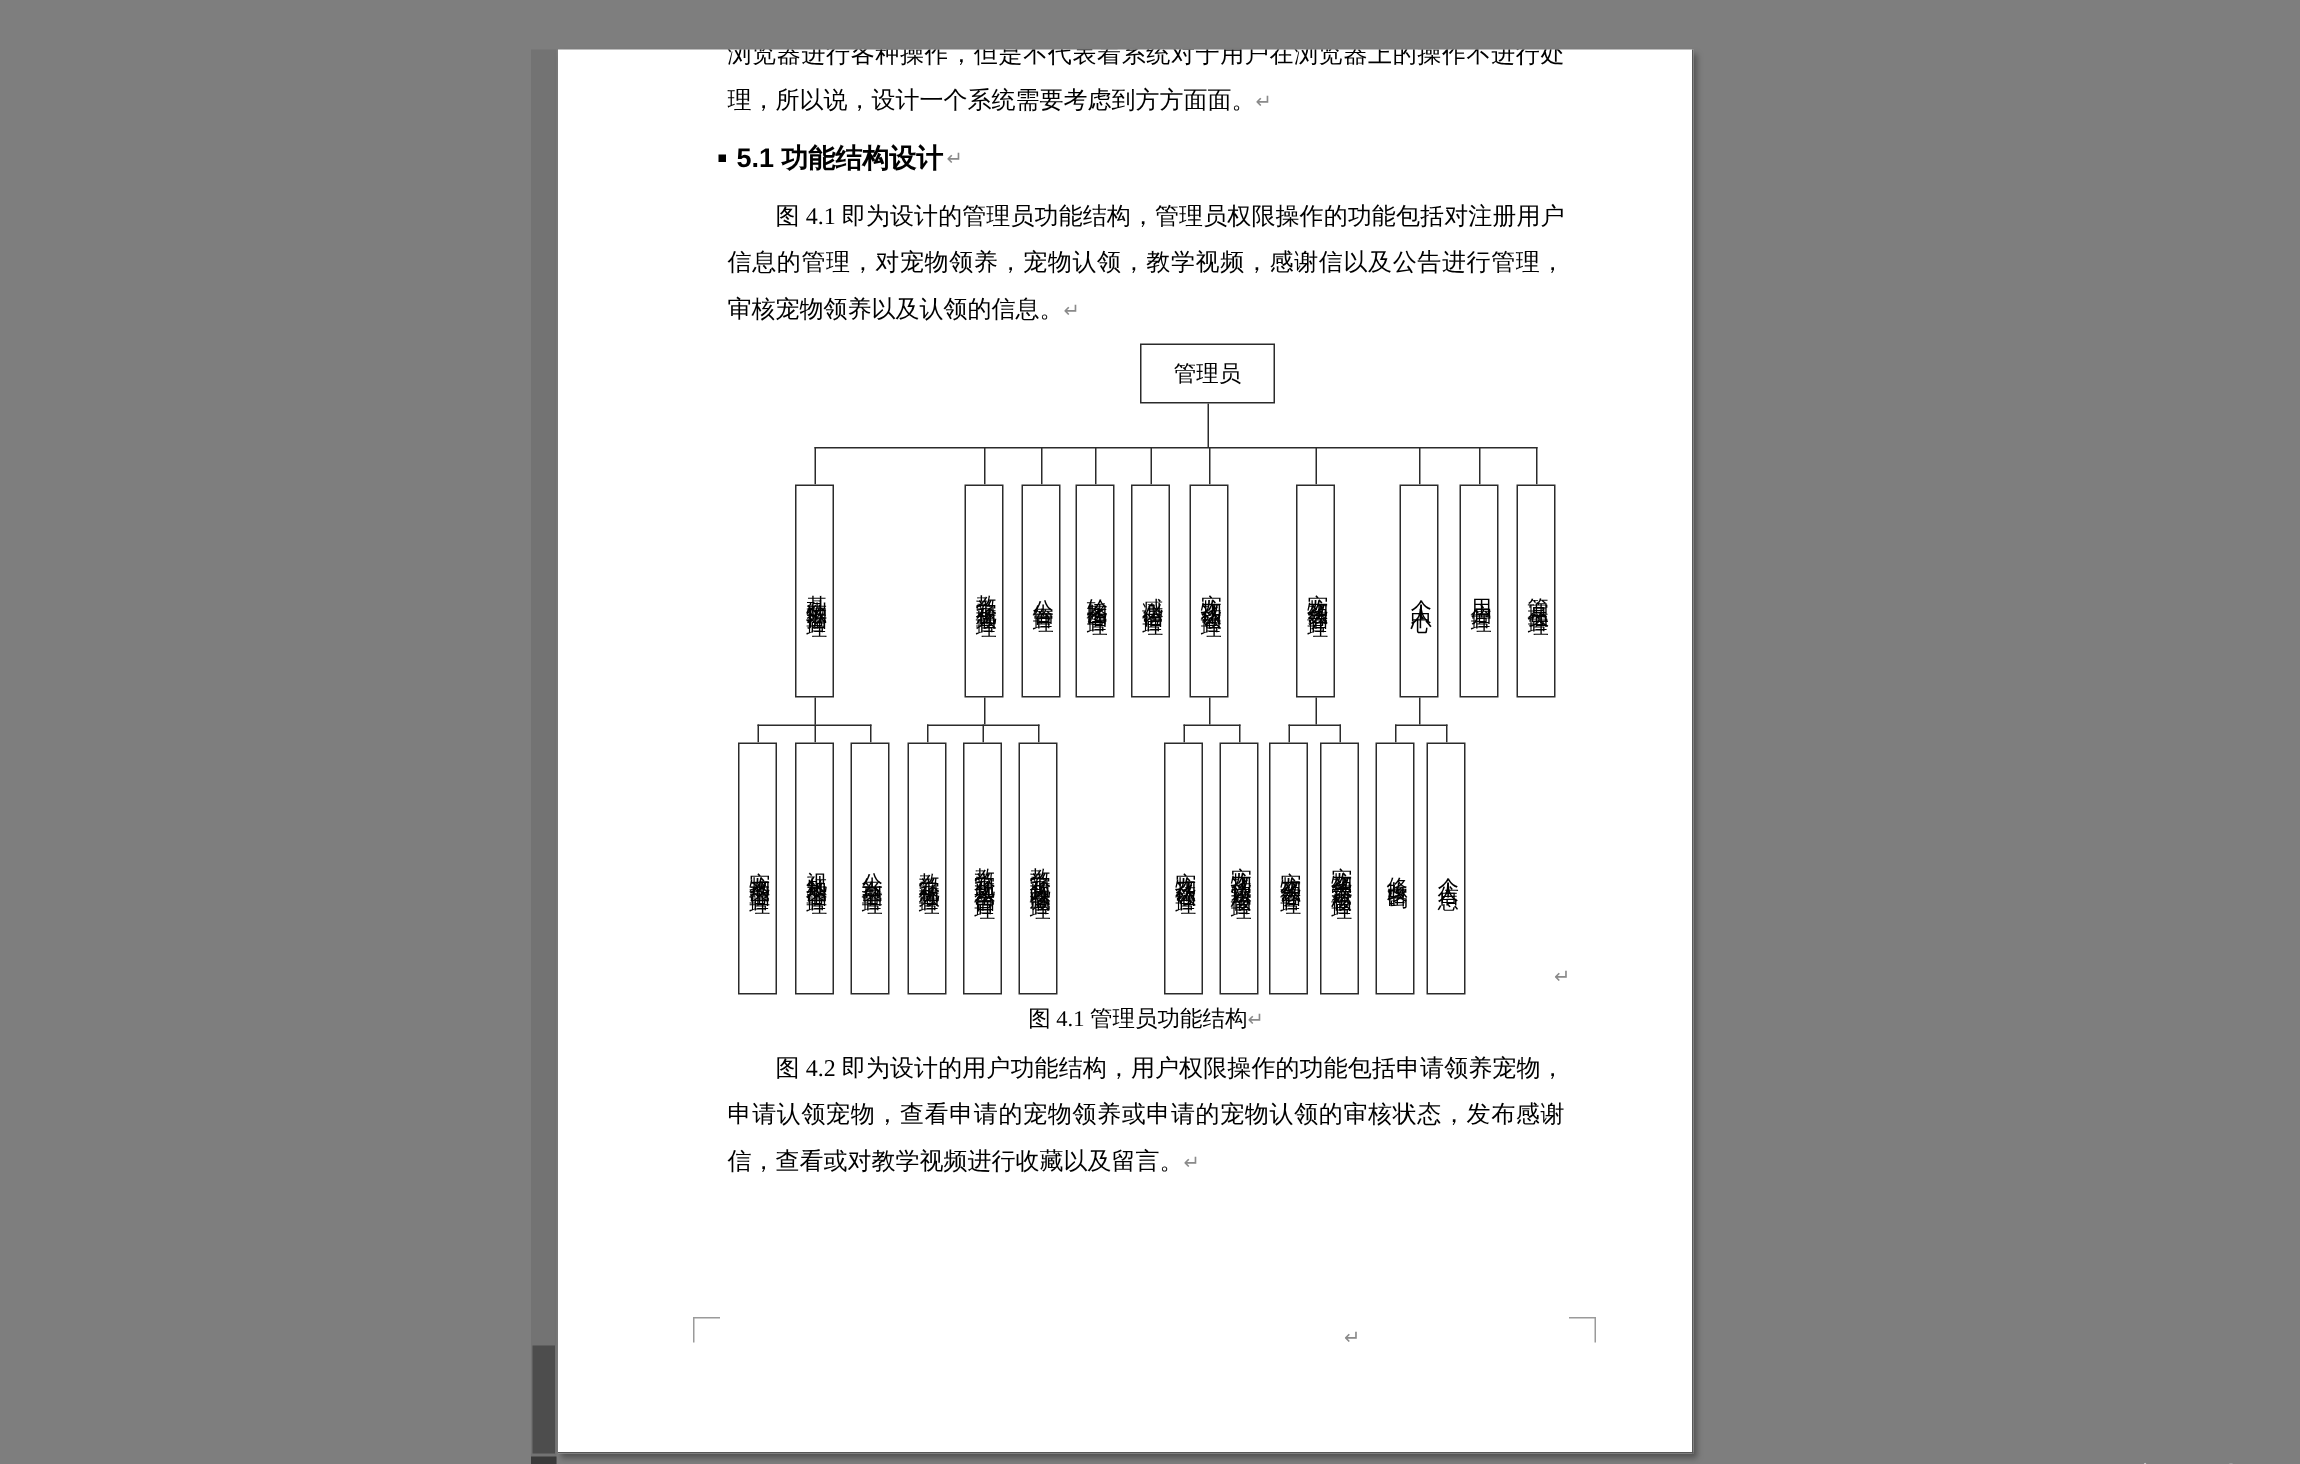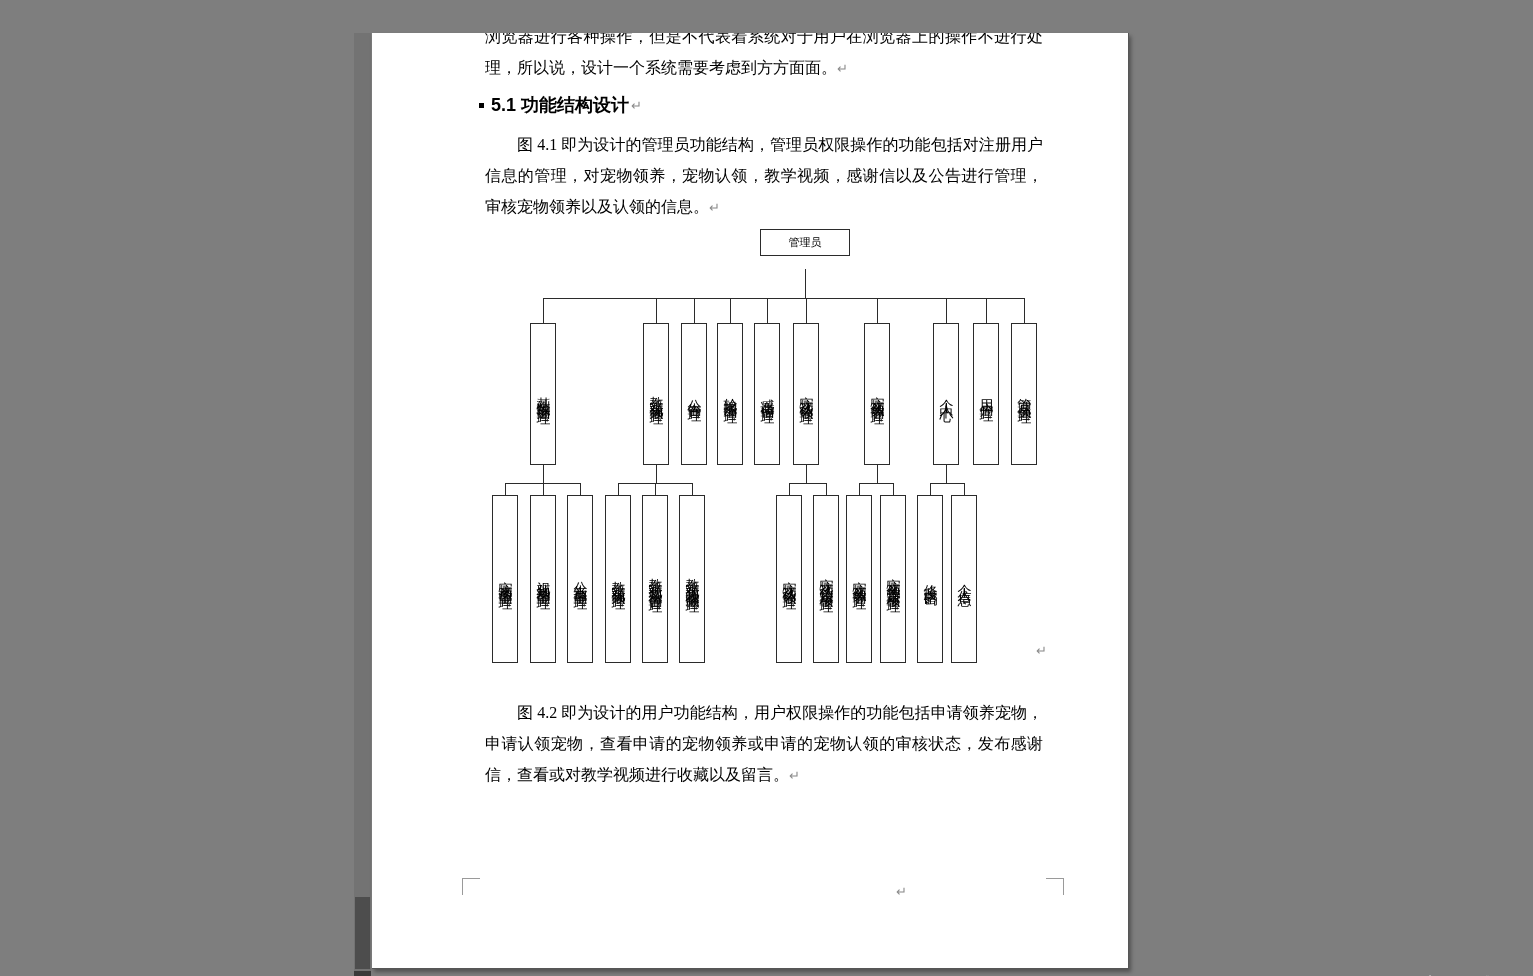--- a/index.html
+++ b/index.html
@@ -30,23 +30,23 @@
   .heading .bullet { width:5px; height:5px; background:#000; margin-right:7px; }
 
   .caption { position:absolute; left:113px; top:637px; width:558px; text-align:center;
              font-size:15px; color:#000; }
 
   .pagenum { position:absolute; left:113px; top:851px; width:558px; text-align:center;
              font-size:13px; color:#000; }
 
   
   .diagram { position:absolute; left:0; top:195px; width:757px; height:445px; }
-  .rootbox { position:absolute; left:388px; top:1px; width:90px; height:27px;
+  .rootbox { position:absolute; left:388px; top:1px; width:90px; height:40px;
              border:1px solid #2b2b2b; background:#fff; display:flex; align-items:center;
-             justify-content:center; font-size:11px; color:#000; }
+             justify-content:center; font-size:15px; color:#000; }
   .vbox { position:absolute; width:26px; border:1px solid #2b2b2b; background:#fff;
           writing-mode:vertical-rl; text-orientation:upright; text-align:center;
           font-size:14px; letter-spacing:3px; line-height:24px; color:#000; }
   .l1 { top:95px; height:142px; }
   .l2 { top:267px; height:168px; }
   .vline { position:absolute; width:1px; background:#2b2b2b; }
   .hline { position:absolute; height:1px; background:#2b2b2b; }
 
   
   .cropmark { position:absolute; top:845px; width:18px; height:17px; }
@@ -144,20 +144,23 @@
       <div class="vbox l2" style="left:404px;">宠物认领管理</div>
       <div class="vbox l2" style="left:441px;">宠物认领审核管理</div>
       <div class="vbox l2" style="left:474px;">宠物领养管理</div>
       <div class="vbox l2" style="left:508px;">宠物领养审核管理</div>
       <div class="vbox l2" style="left:545px;">修改密码</div>
       <div class="vbox l2" style="left:579px;">个人信息</div>
 
       <span class="mark" style="position:absolute; left:664px; top:415px;">↵</span>
     </div>
 
+    <div class="caption">
+      <span>图 4.1  管理员功能结构</span><span class="mark">↵</span>
+    </div>
 
     <div class="textblock indent" style="top:664px;">
       <span>图 4.2 即为设计的用户功能结构，用户权限操作的功能包括申请领养宠物，申请认领宠物，查看申请的宠物领养或申请的宠物认领的审核状态，发布感谢信，查看或对教学视频进行收藏以及留言。</span><span class="mark">↵</span>
     </div>
 
     <div class="cropmark left"></div>
     <div class="cropmark right"></div>
 
     <span class="mark" style="position:absolute; left:524px; top:851px;">↵</span>
   </div>

